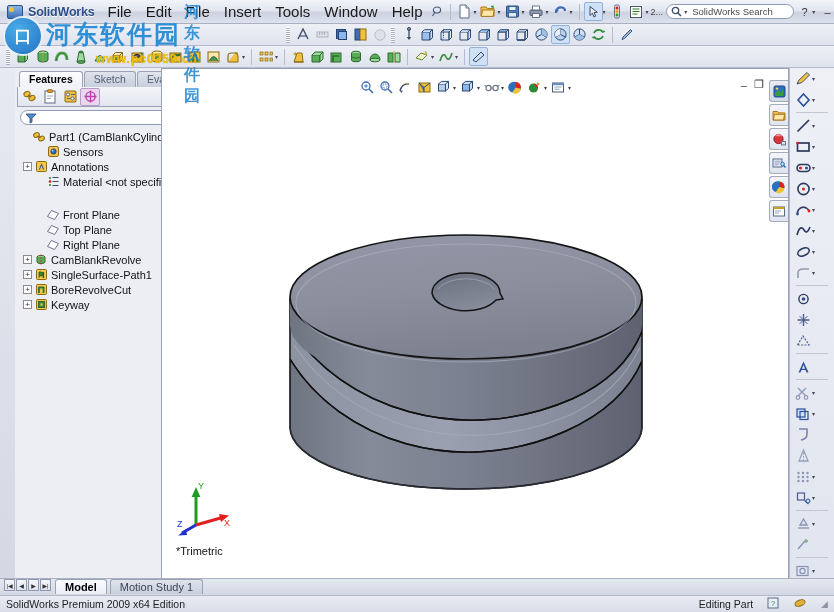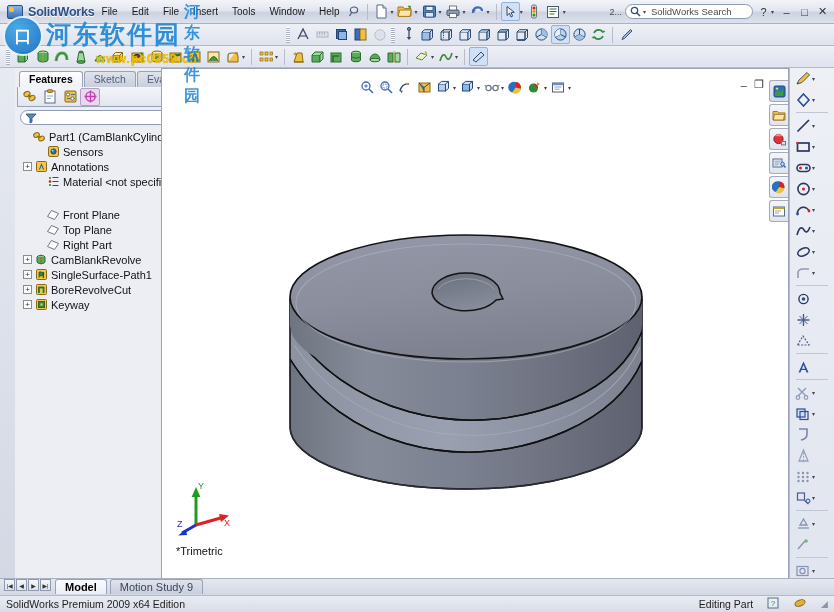--- a/index.html
+++ b/index.html
@@ -16,23 +16,23 @@
   
   .titlebar { position: absolute; left:0; top:0; width:834px; height:24px;
     background: linear-gradient(#f2f4f9 0%, #e2e6ef 45%, #ccd2e0 55%, #dde2ec 100%);
     border-bottom: 1px solid #a8b0c2; display:flex; align-items:center; }
   .sw-logo { width:20px; height:16px; margin:0 3px 0 5px; position:relative; flex:0 0 auto;}
   .sw-logo .sq { position:absolute; width:16px; height:14px; left:2px; top:1px;
      background: linear-gradient(#8ab4e8,#3a6fb5); border-radius:2px; border:1px solid #26518f;}
   .sw-logo .dot { position:absolute; width:5px;height:5px;border-radius:50%;
      background:#f5c243; left:4px; top:3px;}
   .sw-name { font-weight:bold; font-size:12.5px; color:#2d4f86; letter-spacing:-0.2px;
-     text-shadow:0 1px 0 #fff; }
+     text-shadow:0 1px 0 #fff; margin-right:6px; }
   .menubar { display:flex; align-items:center; height:24px; }
-  .menu-item { padding:2px 7px; font-size:10px; color:#1a1a1a; white-space:nowrap; }
+  .menu-item { padding:2px 7px; font-size:15px; color:#1a1a1a; white-space:nowrap; }
   .tb-sep { width:1px; height:16px; background:#b6bccb; margin:0 4px; flex:0 0 auto; }
   .titlebar-right { margin-left:auto; display:flex; align-items:center; height:24px; padding-right:4px;}
   .searchbox { width:128px; height:15px; border:1px solid #8d9bb5; border-radius:8px;
      background:#fff; font-size:10px; color:#555; display:flex; align-items:center;
      padding:0 4px; margin-left:3px;}
   .searchbox .lbl { margin-left:3px; color:#4b4b4b; font-size:9.5px;}
   .winbtn { width:15px; height:14px; margin-left:3px; display:flex; align-items:center;
      justify-content:center; font-size:11px; color:#333; }
   .qbtn { width:16px;height:16px;display:flex;align-items:center;justify-content:center;
      font-size:11px; color:#33415c;}
@@ -638,21 +638,21 @@
         </span>
         <span>Top Plane</span>
       </div>
       <div class="node" style="padding-left:16px;">
         <span class="exp"></span>
         <span class="ico">
           <svg width="14" height="12" viewBox="0 0 14 12">
               <path d="M1.5 7.5L5.5 1.5l7 3-4 6z" fill="#fff" stroke="#6b7488"></path>
             </svg>
         </span>
-        <span>Right Part</span>
+        <span>Right Plane</span>
       </div>
 
 
       <div class="node" style="padding-left:4px;">
         <span class="exp box">+</span>
         <span class="ico">
           <svg width="14" height="12" viewBox="0 0 14 12">
               <ellipse cx="7" cy="3" rx="4" ry="1.5" fill="#9fd99f" stroke="#2f6b2f"></ellipse>
               <path d="M3 3v5a4 1.5 0 0 0 8 0V3" fill="#59ad59" stroke="#2f6b2f"></path>
               <path d="M7 .5v11" stroke="#e02020" stroke-dasharray="1.6 1.2"></path>
@@ -1085,21 +1085,21 @@
   </div>
 
   <div class="bottomtabs">
     <div class="navbtns">
       <div class="navb">|◀</div>
       <div class="navb">◀</div>
       <div class="navb">▶</div>
       <div class="navb">▶|</div>
     </div>
     <div class="btab active">Model</div>
-    <div class="btab">Motion Study 9</div>
+    <div class="btab">Motion Study 1</div>
   </div>
 
   <div class="statusbar">
     <span>SolidWorks Premium 2009 x64 Edition</span>
     <div class="status-right">
       <span>Editing Part</span>
       <span>
         <svg width="12" height="12" viewBox="0 0 12 12">
             <rect x="1" y="1" width="10" height="10" fill="#e8eef7" stroke="#5a6b86"></rect>
             <text x="6" y="9" font-size="8" text-anchor="middle" fill="#2f8a3a" font-family="Liberation Sans, sans-serif">?</text>

